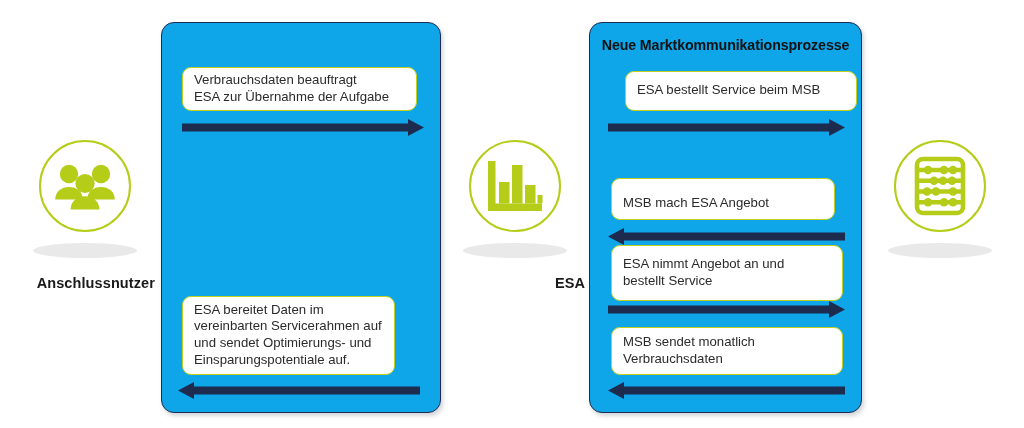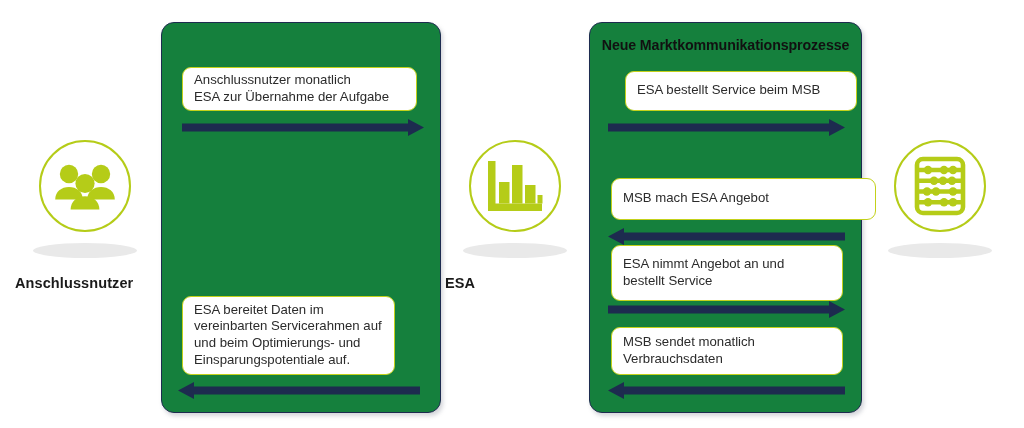--- a/index.html
+++ b/index.html
@@ -17,21 +17,21 @@
     position: relative;
     width: 1024px;
     height: 428px;
     background: #ffffff;
   }
 
   
   .actor {
     position: absolute;
     width: 140px;
-    text-align: left;
+    text-align: right;
   }
   .actor-circle {
     position: relative;
     width: 92px;
     height: 92px;
     margin: 0 auto;
     border: 2px solid #b5cc18;
     border-radius: 50%;
     background: #ffffff;
     box-sizing: border-box;
@@ -52,21 +52,21 @@
     font-weight: bold;
     color: #1a1a1a;
     letter-spacing: 0.1px;
   }
 
   
   .panel {
     position: absolute;
     border: 1.6px solid #1d2b4f;
     border-radius: 13px;
-    background: #15803d;
+    background: #0ea5e9;
     box-sizing: border-box;
     box-shadow: 2px 3px 4px rgba(120,125,140,0.32);
   }
   .panel-title {
     position: absolute;
     left: 0;
     right: 0;
     top: 14px;
     text-align: center;
     font-size: 14.2px;
@@ -176,33 +176,33 @@
           </g>
         </svg>
       </span>
     </div>
     <div class="actor-shadow"></div>
   </div>
 
   <div class="panel" style="left:161px; top:22px; width:280px; height:391px;">
 
     <div class="msgbox" style="left:20px; top:44px; width:235px; height:44px;">
-      <span>Anschlussnutzer monatlich
+      <span>Verbrauchsdaten beauftragt
 ESA zur Übernahme der Aufgabe</span>
     </div>
     <div class="arrow" style="left:20px; top:96px; width:242px;">
       <svg width="242" height="17" viewBox="0 0 242 17" preserveAspectRatio="none" aria-hidden="true">
         <polygon points="0,4.5 226,4.5 226,0 242,8.5 226,17 226,12.5 0,12.5" fill="#1d2b4f"></polygon>
       </svg>
     </div>
 
     <div class="msgbox" style="left:20px; top:273px; width:213px; height:79px;">
       <span>ESA bereitet Daten im
 vereinbarten Servicerahmen auf
-und beim Optimierungs- und
+und sendet Optimierungs- und
 Einsparungspotentiale auf.</span>
     </div>
     <div class="arrow" style="left:16px; top:359px; width:242px;">
       <svg width="242" height="17" viewBox="0 0 242 17" preserveAspectRatio="none" aria-hidden="true">
         <polygon points="242,4.5 16,4.5 16,0 0,8.5 16,17 16,12.5 242,12.5" fill="#1d2b4f"></polygon>
       </svg>
     </div>
   </div>
 
   <div class="panel" style="left:589px; top:22px; width:273px; height:391px;">
@@ -211,21 +211,21 @@
 
     <div class="msgbox" style="left:21px; top:48px; width:232px; height:40px;margin-left:14px;">
       <span>ESA bestellt Service beim MSB</span>
     </div>
     <div class="arrow" style="left:18px; top:96px; width:237px;">
       <svg width="237" height="17" viewBox="0 0 237 17" preserveAspectRatio="none" aria-hidden="true">
         <polygon points="0,4.5 221,4.5 221,0 237,8.5 221,17 221,12.5 0,12.5" fill="#1d2b4f"></polygon>
       </svg>
     </div>
 
-    <div class="msgbox" style="left:21px; top:155px; width:265px; height:42px;">
+    <div class="msgbox" style="left:21px; top:155px; width:224px; height:42px;align-items:flex-end;">
       <span>MSB mach ESA Angebot</span>
     </div>
     <div class="arrow" style="left:18px; top:205px; width:237px;">
       <svg width="237" height="17" viewBox="0 0 237 17" preserveAspectRatio="none" aria-hidden="true">
         <polygon points="237,4.5 16,4.5 16,0 0,8.5 16,17 16,12.5 237,12.5" fill="#1d2b4f"></polygon>
       </svg>
     </div>
 
     <div class="msgbox" style="left:21px; top:222px; width:232px; height:56px;">
       <span>ESA nimmt Angebot an und

